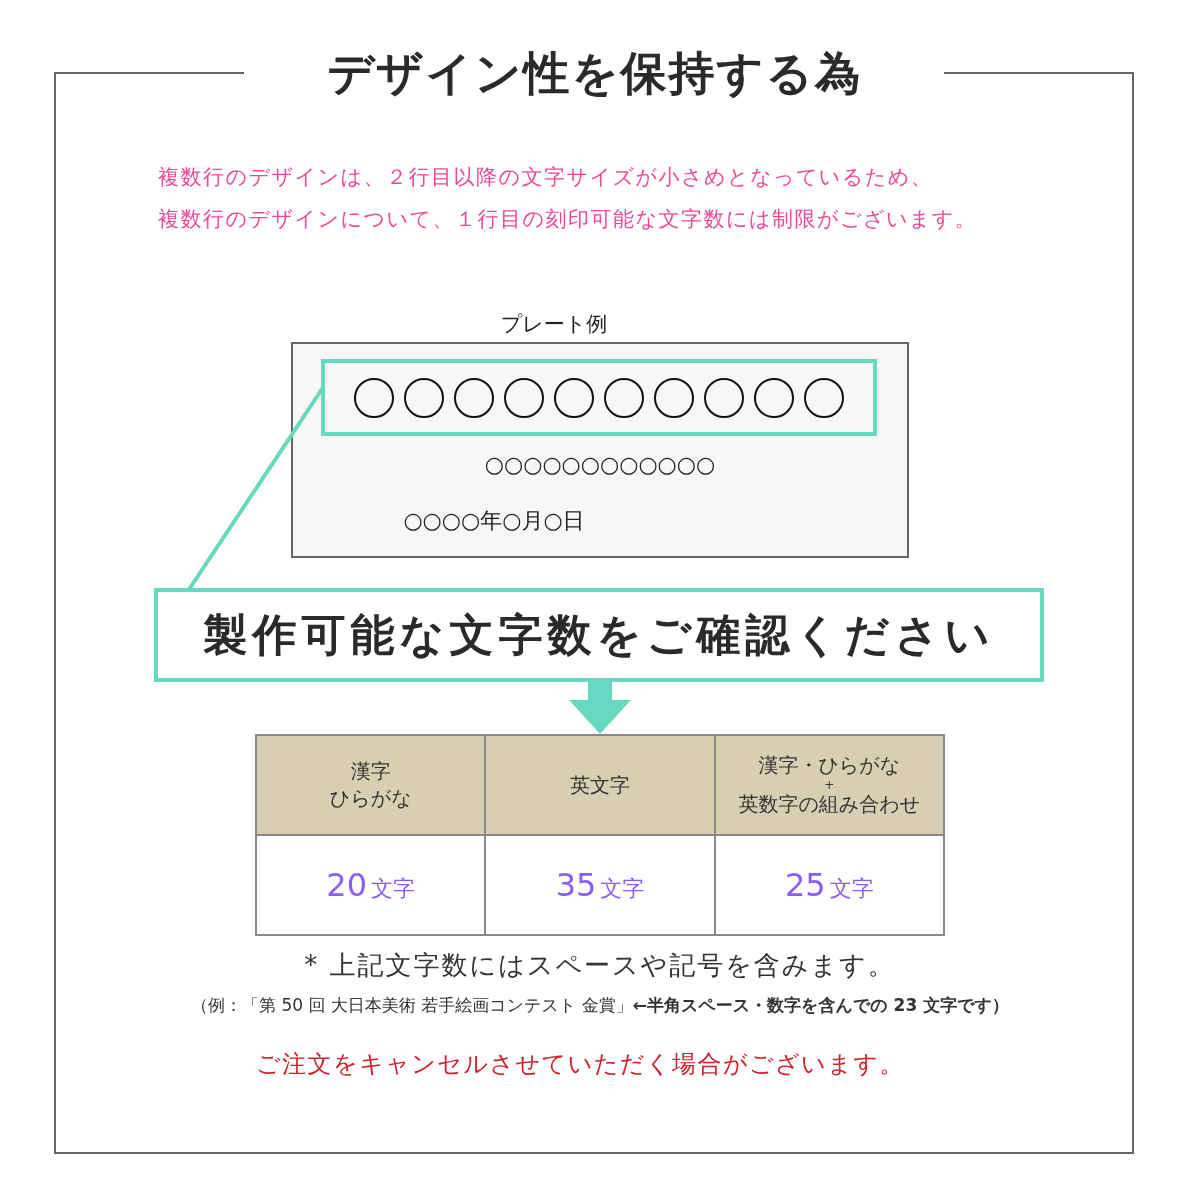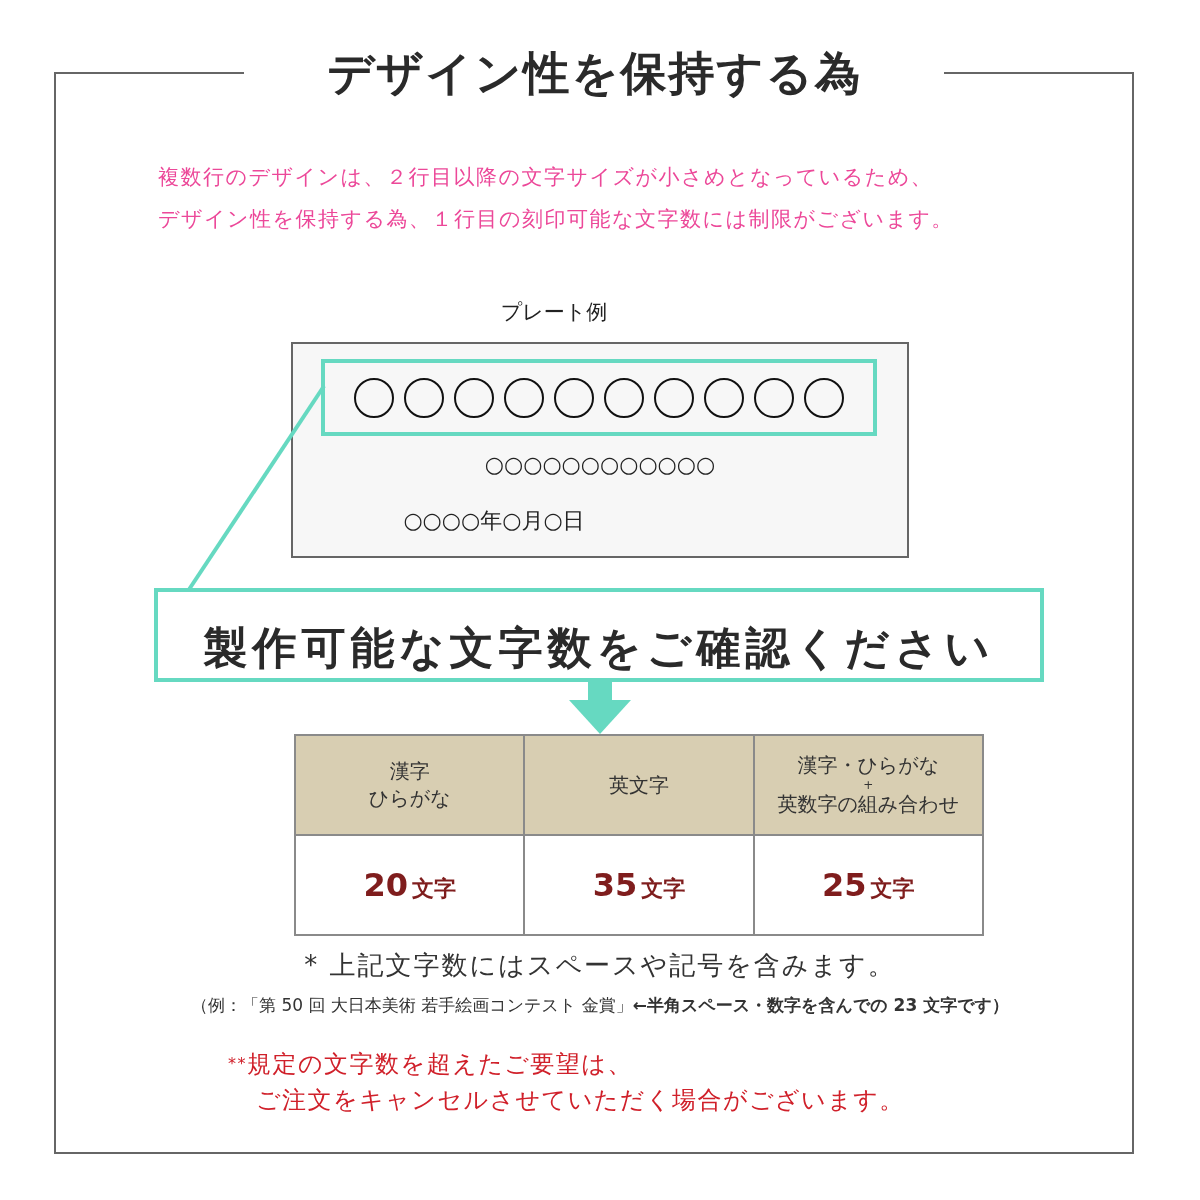--- a/index.html
+++ b/index.html
@@ -18,21 +18,21 @@
   .title {
     position: absolute; left: 250px; width: 690px; top: 40px; text-align: center;
     font-size: 46px; font-weight: bold; color: #2a2a2a; letter-spacing: 2px; line-height: 66px;
   }
   .intro {
     position: absolute; left: 158px; top: 156px; width: 920px;
     font-size: 21px; line-height: 42px; color: #ec4899; letter-spacing: 1.5px;
   }
   .intro div { white-space: nowrap; }
   .plate-label {
-    position: absolute; left: 0; width: 1108px; top: 298px; text-align: center; font-size: 21px; color: #222;
+    position: absolute; left: 0; width: 1108px; top: 310px; text-align: center; font-size: 21px; color: #222;
   }
   .plate {
     position: absolute; left: 291px; top: 342px; width: 618px; height: 216px;
     background: #f7f7f7; border: 2px solid #666; box-sizing: border-box;
   }
   .highlight {
     position: absolute; left: 321px; top: 359px; width: 556px; height: 77px;
     border: 4px solid #66d9c1; box-sizing: border-box;
     display: flex; align-items: center; justify-content: center;
   }
@@ -45,37 +45,37 @@
     font-size: 22px; color: #222; letter-spacing: 0px;
   }
   .line3 {
     position: absolute; left: 0; width: 988px; top: 506px; text-align: center;
     font-size: 22px; color: #222;
   }
   .connector { position: absolute; left: 0; top: 0; width: 1200px; height: 1200px; pointer-events: none; }
   .callout {
     position: absolute; left: 154px; top: 588px; width: 890px; height: 94px;
     border: 4px solid #66d9c1; background: #fff; box-sizing: border-box;
-    display: flex; align-items: flex-end; justify-content: center;
+    display: flex; align-items: center; justify-content: center;
     font-size: 44px; font-weight: bold; color: #2a2a2a; letter-spacing: 5px;
   }
   .arrow-stem { position: absolute; left: 588px; top: 682px; width: 24px; height: 20px; background: #66d9c1; }
   .arrow-head {
     position: absolute; left: 569px; top: 700px; width: 0; height: 0;
     border-left: 31px solid transparent; border-right: 31px solid transparent; border-top: 34px solid #66d9c1;
   }
   table.counts {
-    position: absolute; left: 255px; top: 734px; width: 690px; border-collapse: collapse; margin-left: 39px;
+    position: absolute; left: 255px; top: 734px; width: 690px; border-collapse: collapse;
   }
   table.counts th, table.counts td { border: 2px solid #8a8a8a; text-align: center; width: 33.3%; }
   table.counts th {
     background: #d8ceb2; height: 96px; font-weight: normal; font-size: 20px; color: #333; line-height: 27px;
   }
   table.counts th .plus { font-size: 12px; line-height: 12px; display: block; }
-  table.counts td { background: #fff; height: 96px; color: #7f1d1d; font-weight: bold; }
+  table.counts td { background: #fff; height: 96px; color: #8b5cf6; }
   .num { font-size: 32px; }
   .unit { font-size: 22px; margin-left: 4px; }
   .note1 {
     position: absolute; left: 0; width: 1200px; top: 948px; text-align: center; font-size: 26px; color: #333; letter-spacing: 2px;
   }
   .note2 {
     position: absolute; left: 0; width: 1200px; top: 994px; text-align: center; font-size: 17px; color: #333; white-space: nowrap;
   }
   .note2 b { font-weight: bold; }
   .warn {
@@ -88,21 +88,21 @@
 <body>
 
 <div class="frame"></div>
 <div class="top-line left"></div>
 <div class="top-line right"></div>
 
 <h1 class="title" style="margin:0">デザイン性を保持する為</h1>
 
 <div class="intro">
   <div>複数行のデザインは、２行目以降の文字サイズが小さめとなっているため、</div>
-  <div>デザイン性を保持する為、１行目の刻印可能な文字数には制限がございます。</div>
+  <div>複数行のデザインについて、１行目の刻印可能な文字数には制限がございます。</div>
 </div>
 
 <div class="plate-label">プレート例</div>
 
 <div class="plate"></div>
 
 <svg class="connector" viewBox="0 0 1200 1200">
   <line x1="324" y1="386" x2="188" y2="591" stroke="#66d9c1" stroke-width="4"></line>
 </svg>
 
@@ -162,15 +162,14 @@
     </tr>
   </tbody>
 </table>
 
 <div class="note1">* 上記文字数にはスペースや記号を含みます。</div>
 <div class="note2">
   <span>（例：「第 50 回  大日本美術  若手絵画コンテスト  金賞」</span><b>←半角スペース・数字を含んでの 23 文字です）</b>
 </div>
 
 <div class="warn">
-  <div><span class="ast">**</span><span>規定の文字数を超えたご要望は、</span></div>
   <div class="l2">ご注文をキャンセルさせていただく場合がございます。</div>
 </div>
 
 </body></html>

